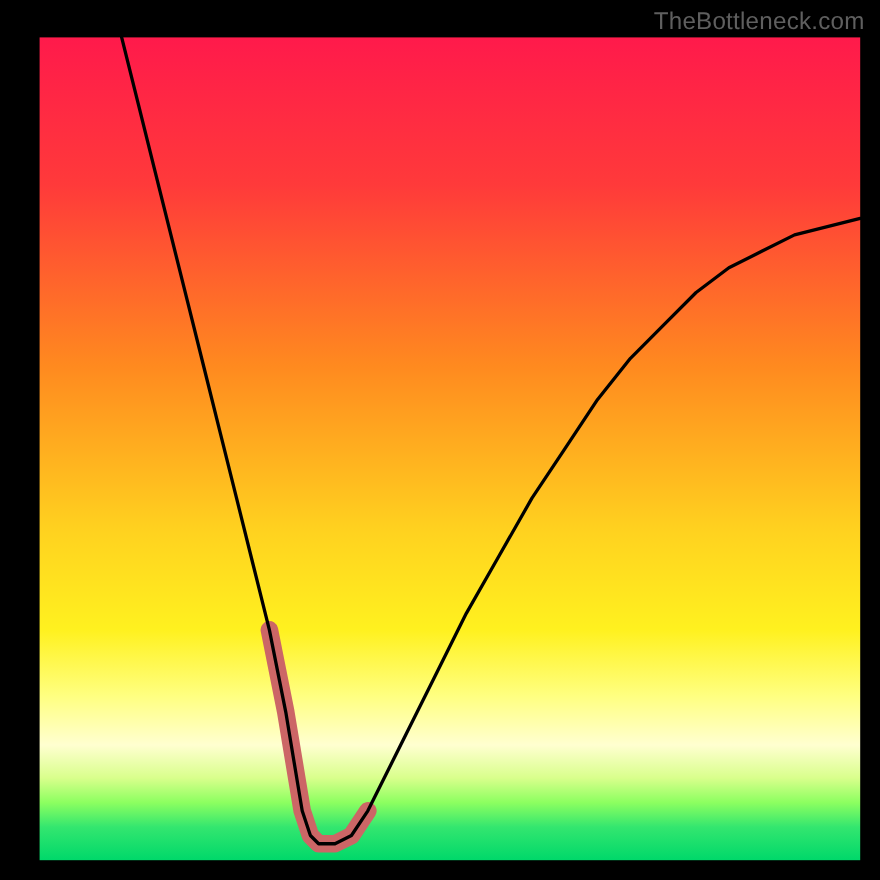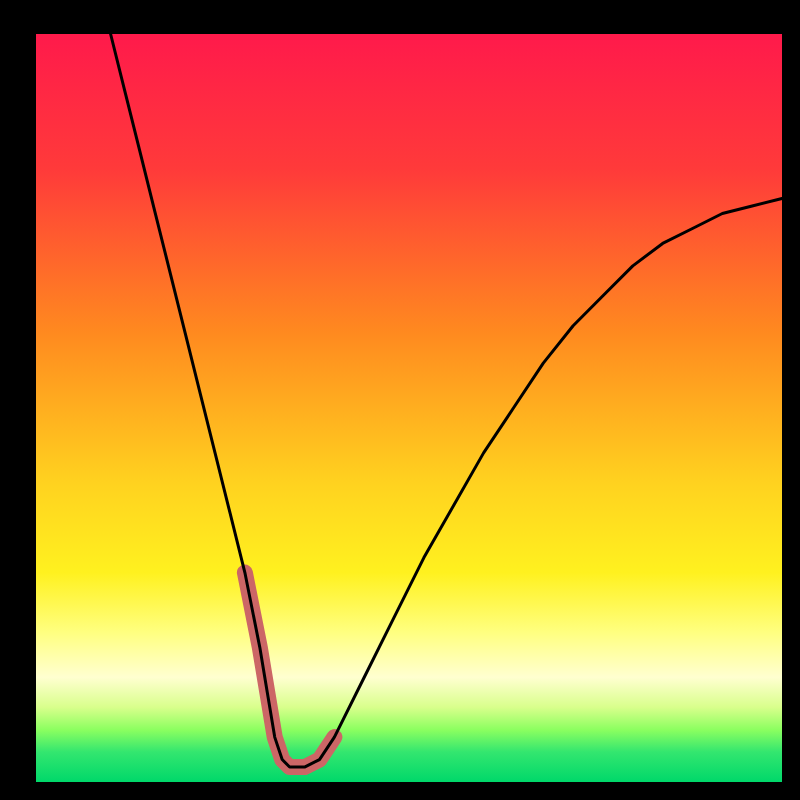--- a/index.html
+++ b/index.html
@@ -30,20 +30,21 @@
   svg {
     position: absolute;
     top: 0;
     left: 0;
   }
 </style>
 </head>
 <body>
 
 <div class="stage">
+  <div class="watermark">TheBottleneck.com</div>
   <svg id="plot" width="800" height="800">
       <defs>
         <linearGradient id="bg-grad" x1="0" y1="0" x2="0" y2="1">
           <stop offset="0%" stop-color="#ff1a4b"></stop>
           <stop offset="18%" stop-color="#ff3a3a"></stop>
           <stop offset="40%" stop-color="#ff8a1f"></stop>
           <stop offset="60%" stop-color="#ffd21f"></stop>
           <stop offset="72%" stop-color="#fff11f"></stop>
           <stop offset="80%" stop-color="#ffff80"></stop>
           <stop offset="86%" stop-color="#ffffd0"></stop>

